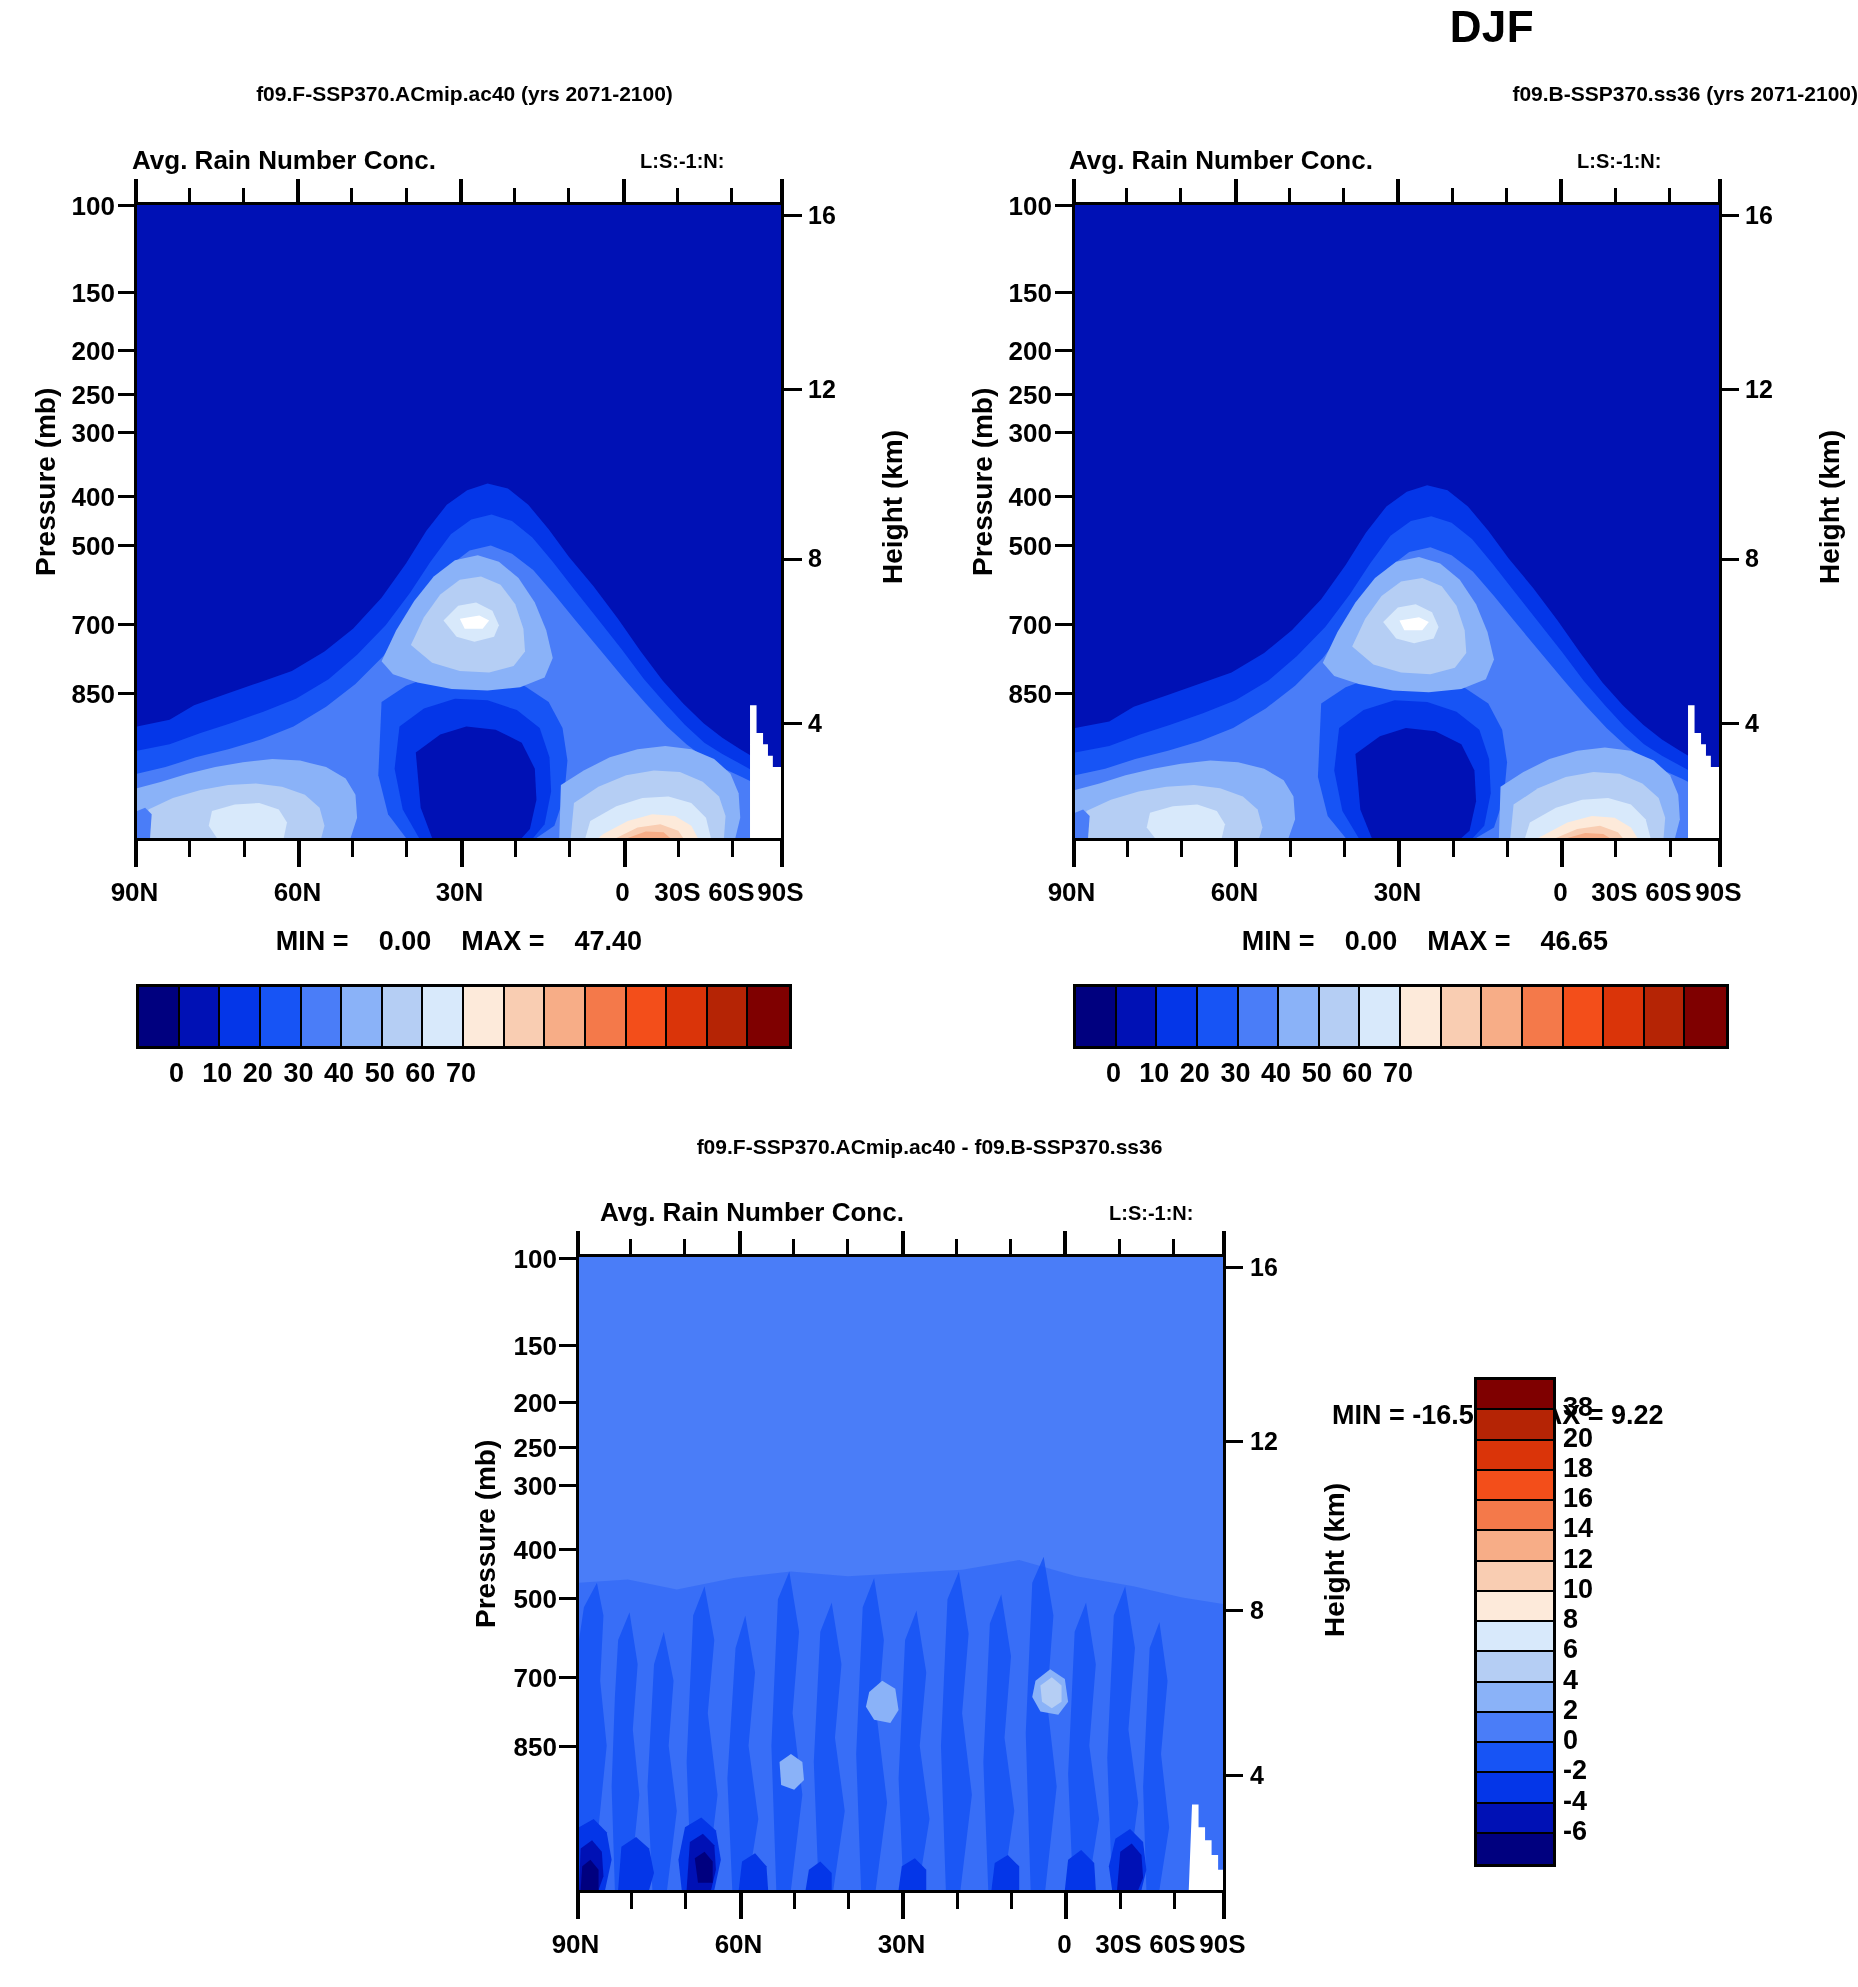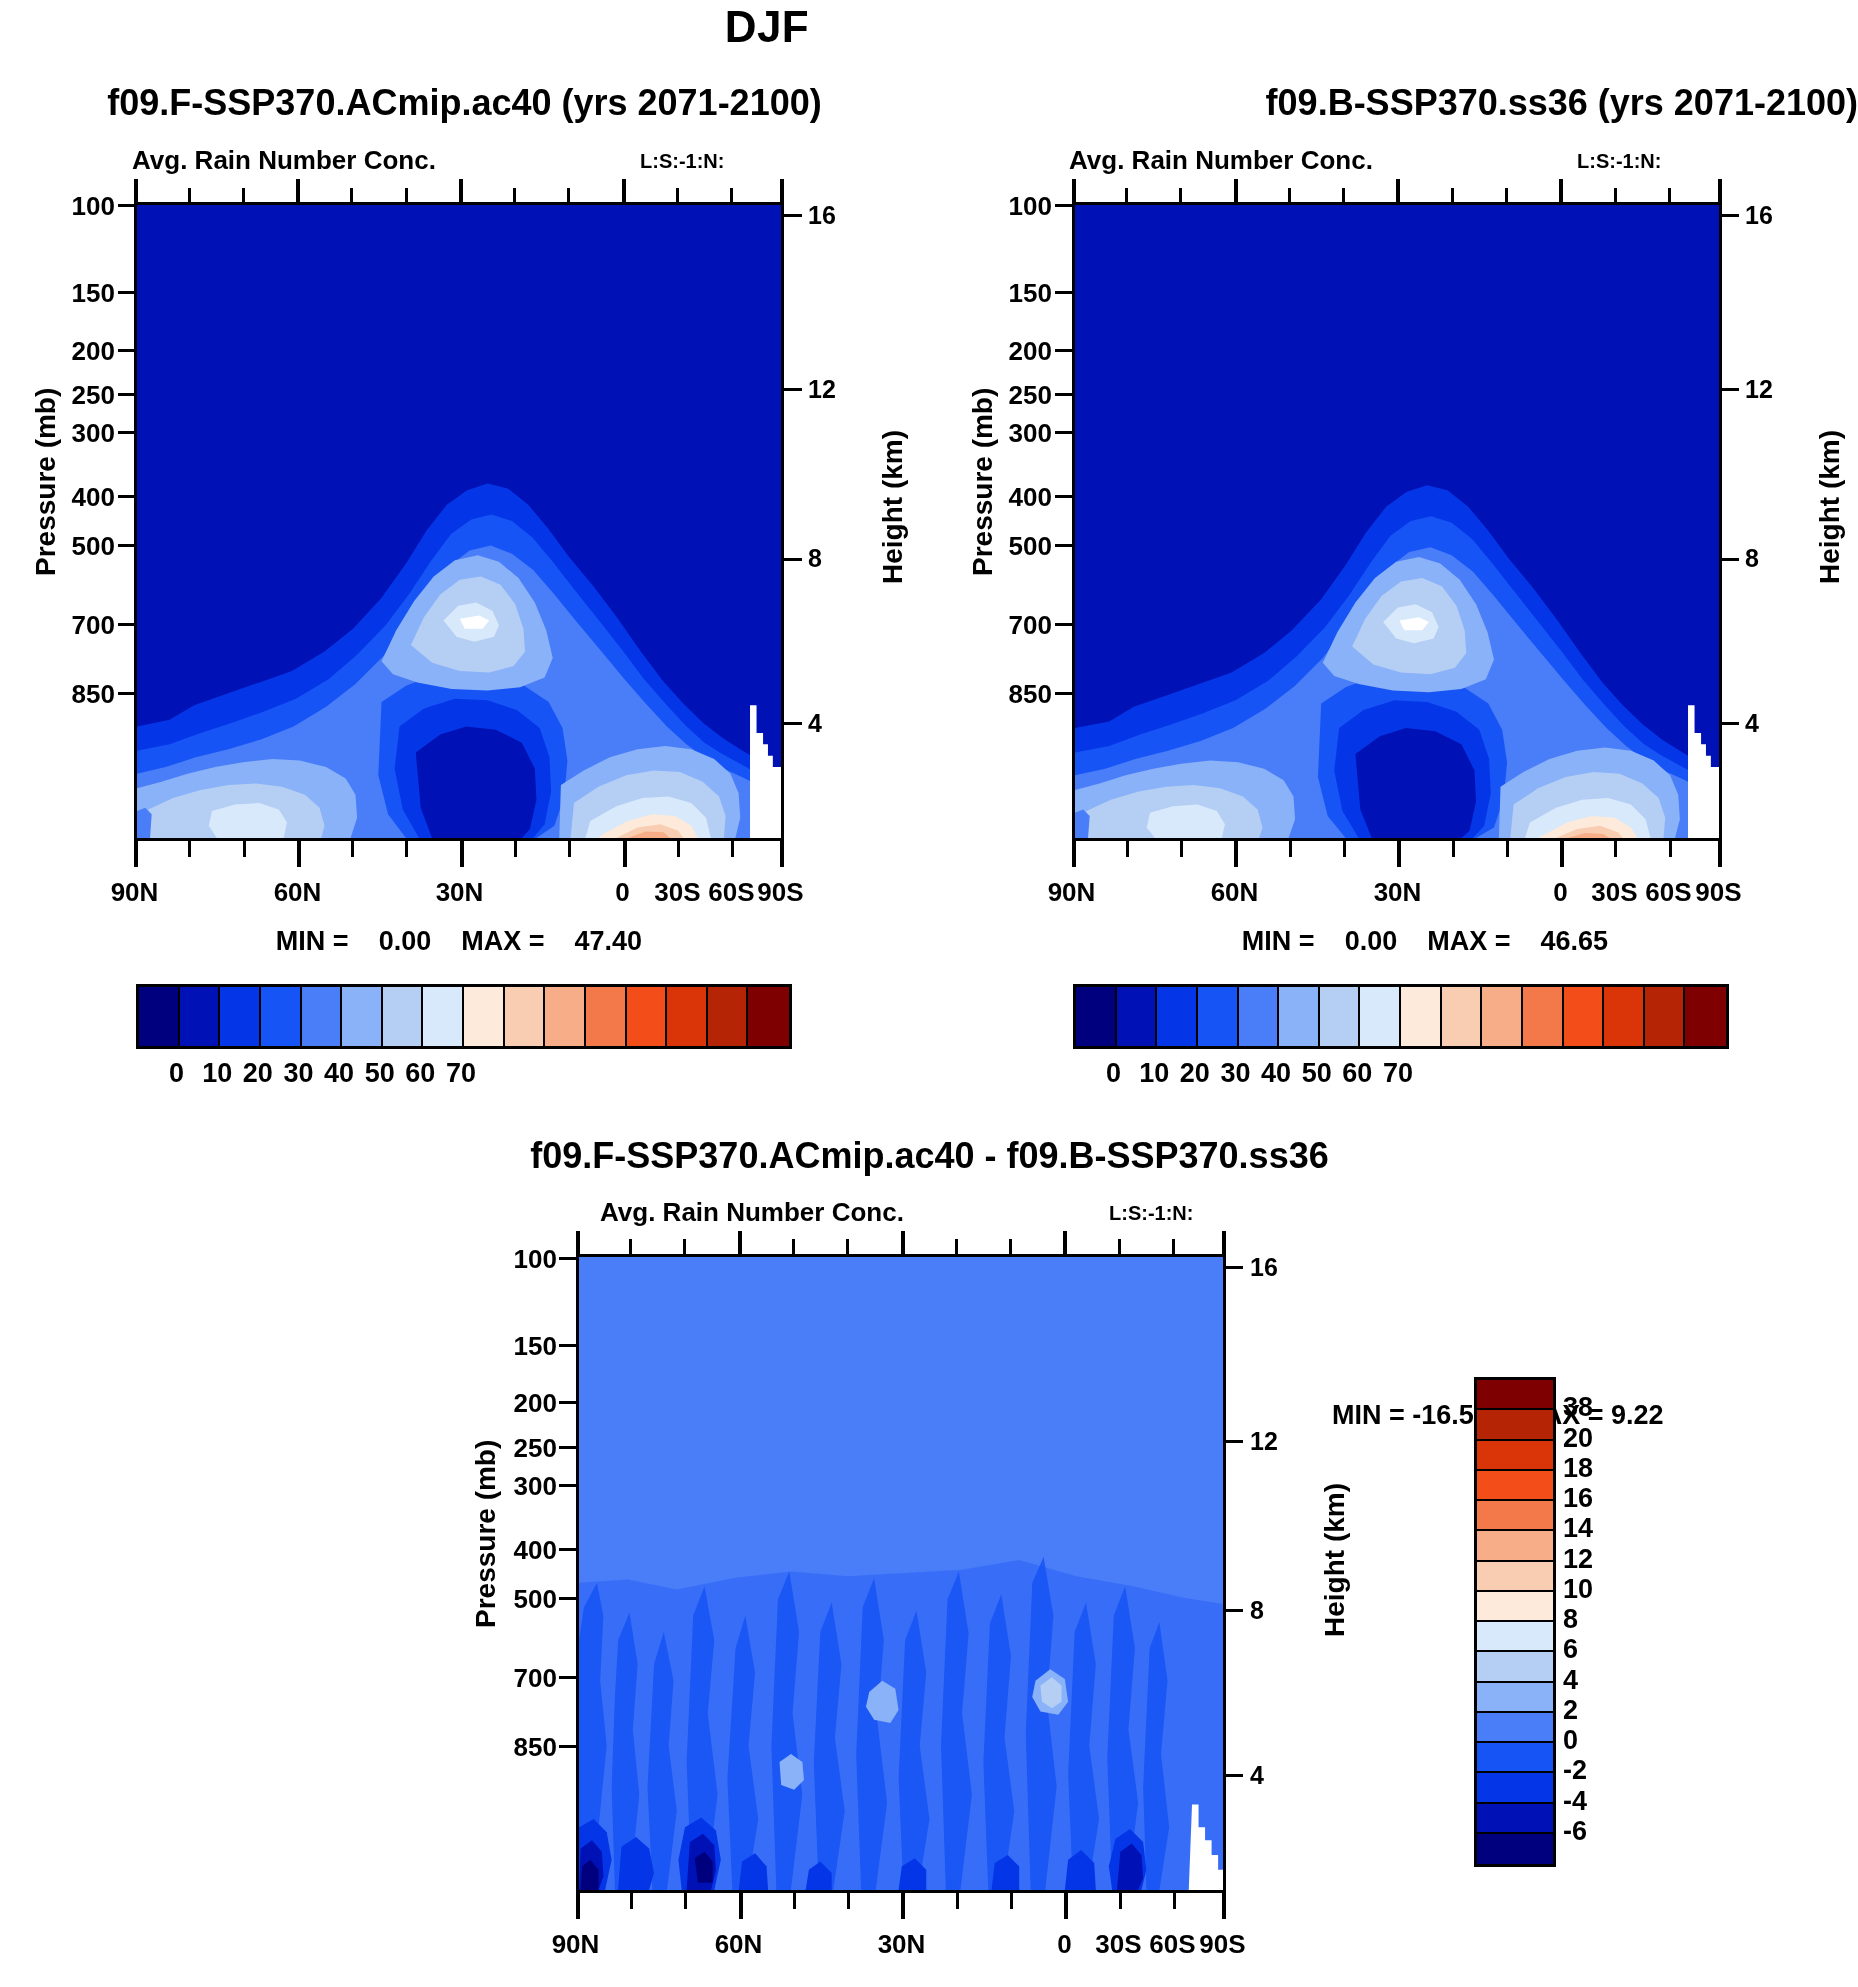--- a/index.html
+++ b/index.html
@@ -14,34 +14,34 @@
     font-family: "Liberation Sans", sans-serif;
     color: #000000;
     overflow: hidden;
   }
 
   .fig-title {
     position: absolute;
     top: 1.6px;
     left: 0;
     width: 1534px;
+    text-align: right;
+    font-size: 44px;
+    font-weight: bold;
+    letter-spacing: 0.4px;
+  }
+
+  .panel {
+    position: absolute;
+  }
+
+  .panel-title {
+    position: absolute;
     text-align: center;
-    font-size: 44px;
-    font-weight: bold;
-    letter-spacing: 0.4px;
-  }
-
-  .panel {
-    position: absolute;
-  }
-
-  .panel-title {
-    position: absolute;
-    text-align: center;
-    font-size: 36px;
+    font-size: 21px;
     font-weight: bold;
     white-space: nowrap;
   }
 
   .var-title {
     position: absolute;
     font-size: 26px;
     font-weight: bold;
     white-space: nowrap;
   }

